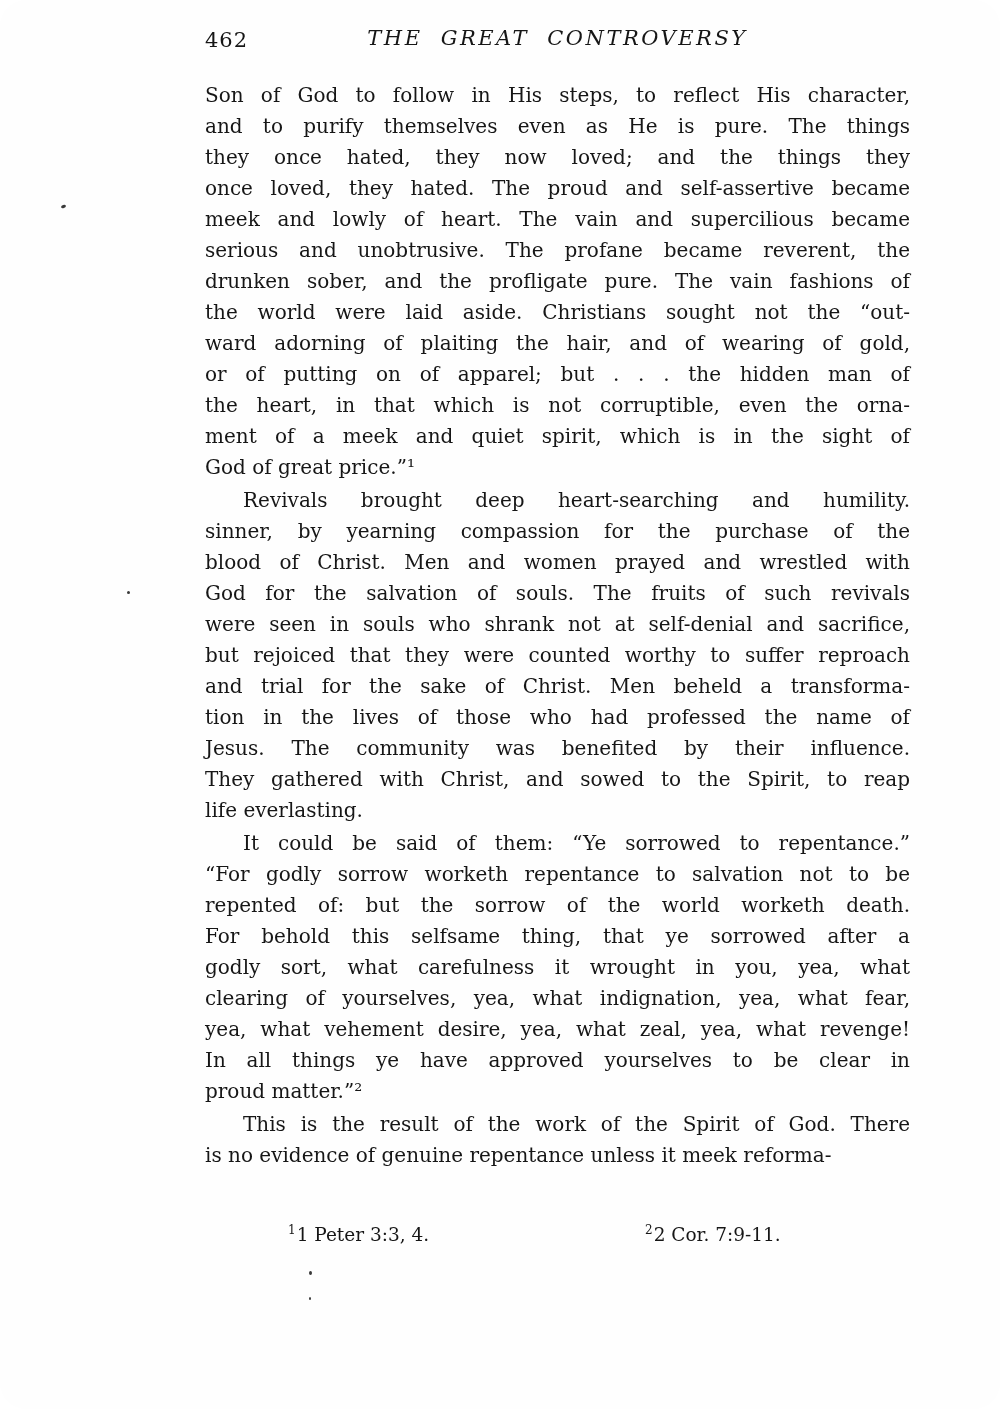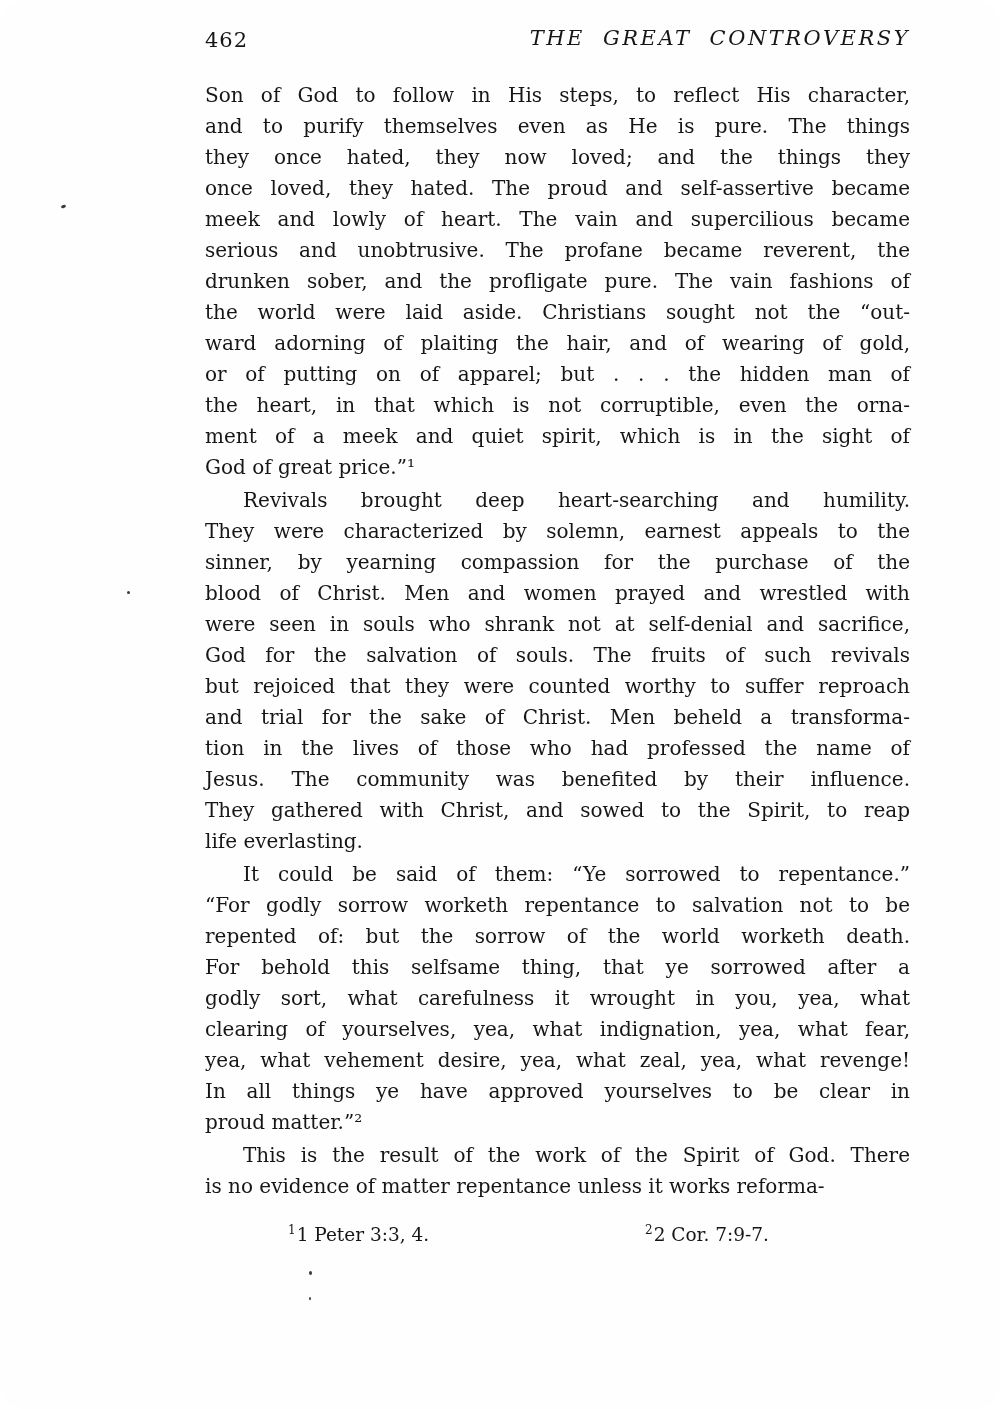--- a/index.html
+++ b/index.html
@@ -29,21 +29,21 @@
     left: 0;
     top: 2px;
     font-size: 21px;
     letter-spacing: 1px;
   }
   .running-title {
     position: absolute;
     left: 0;
     top: 0;
     width: 100%;
-    text-align: right;
+    text-align: center;
     font-style: italic;
     font-size: 21px;
     letter-spacing: 2.5px;
     word-spacing: 9px;
     white-space: nowrap;
   }
   .body-block {
     position: absolute;
     top: 80px;
     left: 205px;
@@ -110,55 +110,54 @@
         <div class="line">drunken sober, and the profligate pure.  The vain fashions of</div>
         <div class="line">the world were laid aside.  Christians sought not the “out-</div>
         <div class="line">ward adorning of plaiting the hair, and of wearing of gold,</div>
         <div class="line">or of putting on of apparel; but . . . the hidden man of</div>
         <div class="line">the heart, in that which is not corruptible, even the orna-</div>
         <div class="line">ment of a meek and quiet spirit, which is in the sight of</div>
         <div class="line last">God of great price.”¹</div>
       </div>
       <div class="para">
         <div class="line indent">Revivals brought deep heart-searching and humility.</div>
-        <div class="line">They were characterized by solemn, earnest appeals to the</div>
         <div class="line">sinner, by yearning compassion for the purchase of the</div>
         <div class="line">blood of Christ.  Men and women prayed and wrestled with</div>
+        <div class="line">God for the salvation of souls.  The fruits of such revivals</div>
         <div class="line">were seen in souls who shrank not at self-denial and sacrifice,</div>
-        <div class="line">God for the salvation of souls.  The fruits of such revivals</div>
         <div class="line">but rejoiced that they were counted worthy to suffer reproach</div>
         <div class="line">and trial for the sake of Christ.  Men beheld a transforma-</div>
         <div class="line">tion in the lives of those who had professed the name of</div>
         <div class="line">Jesus.  The community was benefited by their influence.</div>
         <div class="line">They gathered with Christ, and sowed to the Spirit, to reap</div>
         <div class="line last">life everlasting.</div>
       </div>
       <div class="para">
         <div class="line indent">It could be said of them: “Ye sorrowed to repentance.”</div>
         <div class="line">“For godly sorrow worketh repentance to salvation not to be</div>
         <div class="line">repented of: but the sorrow of the world worketh death.</div>
         <div class="line">For behold this selfsame thing, that ye sorrowed after a</div>
         <div class="line">godly sort, what carefulness it wrought in you, yea, what</div>
         <div class="line">clearing of yourselves, yea, what indignation, yea, what fear,</div>
         <div class="line">yea, what vehement desire, yea, what zeal, yea, what revenge!</div>
         <div class="line">In all things ye have approved yourselves to be clear in</div>
         <div class="line last">proud matter.”²</div>
       </div>
       <div class="para">
         <div class="line indent">This is the result of the work of the Spirit of God.  There</div>
-        <div class="line last">is no evidence of matter repentance unless it works reforma-</div>
+        <div class="line last">is no evidence of genuine repentance unless it meek reforma-</div>
       </div>
     </div>
 
   <div class="footnotes">
     <span class="footnote fn1">
       <sup>1</sup><span>1 Peter 3:3, 4.</span>
     </span>
     <span class="footnote fn2">
-      <sup>2</sup><span>2 Cor. 7:9-7.</span>
+      <sup>2</sup><span>2 Cor. 7:9-11.</span>
     </span>
   </div>
 
   <span class="speck s1"></span>
   <span class="speck s2"></span>
   <span class="speck s3"></span>
   <span class="speck s4"></span>
 
 </div>
 

